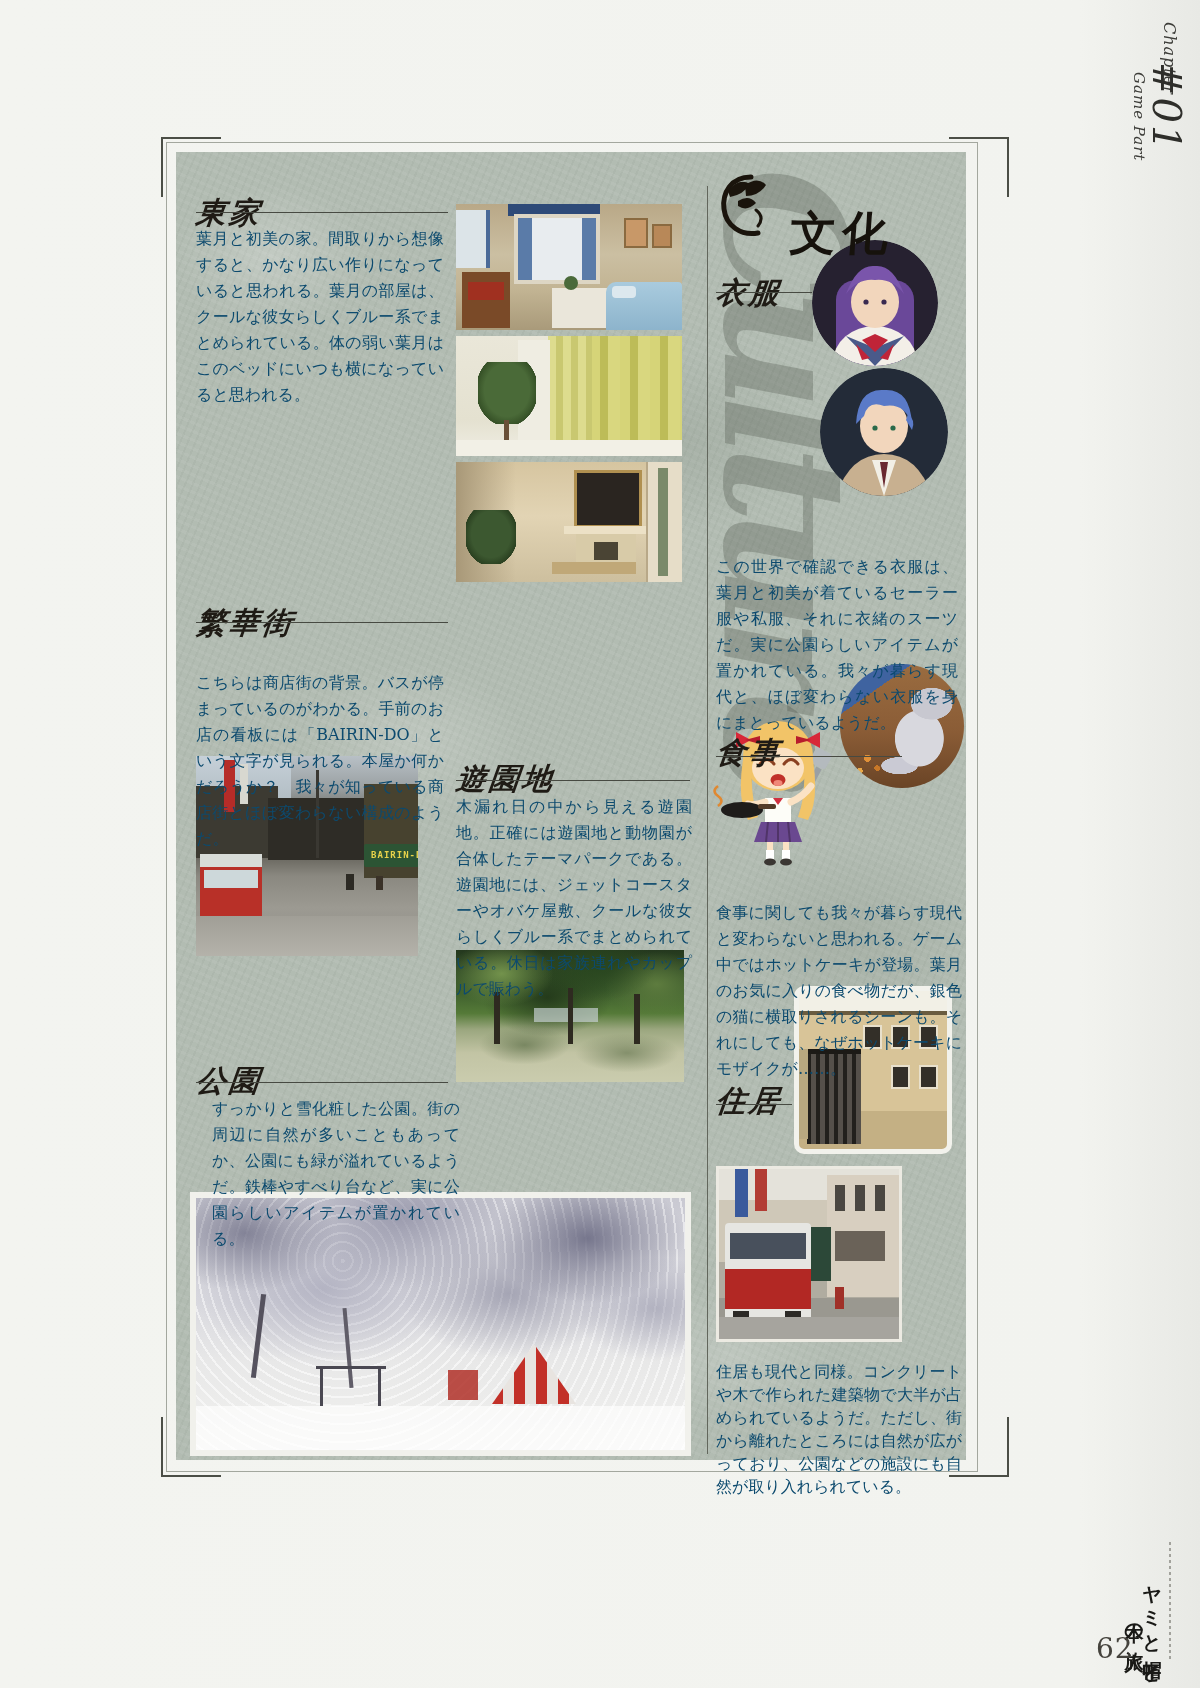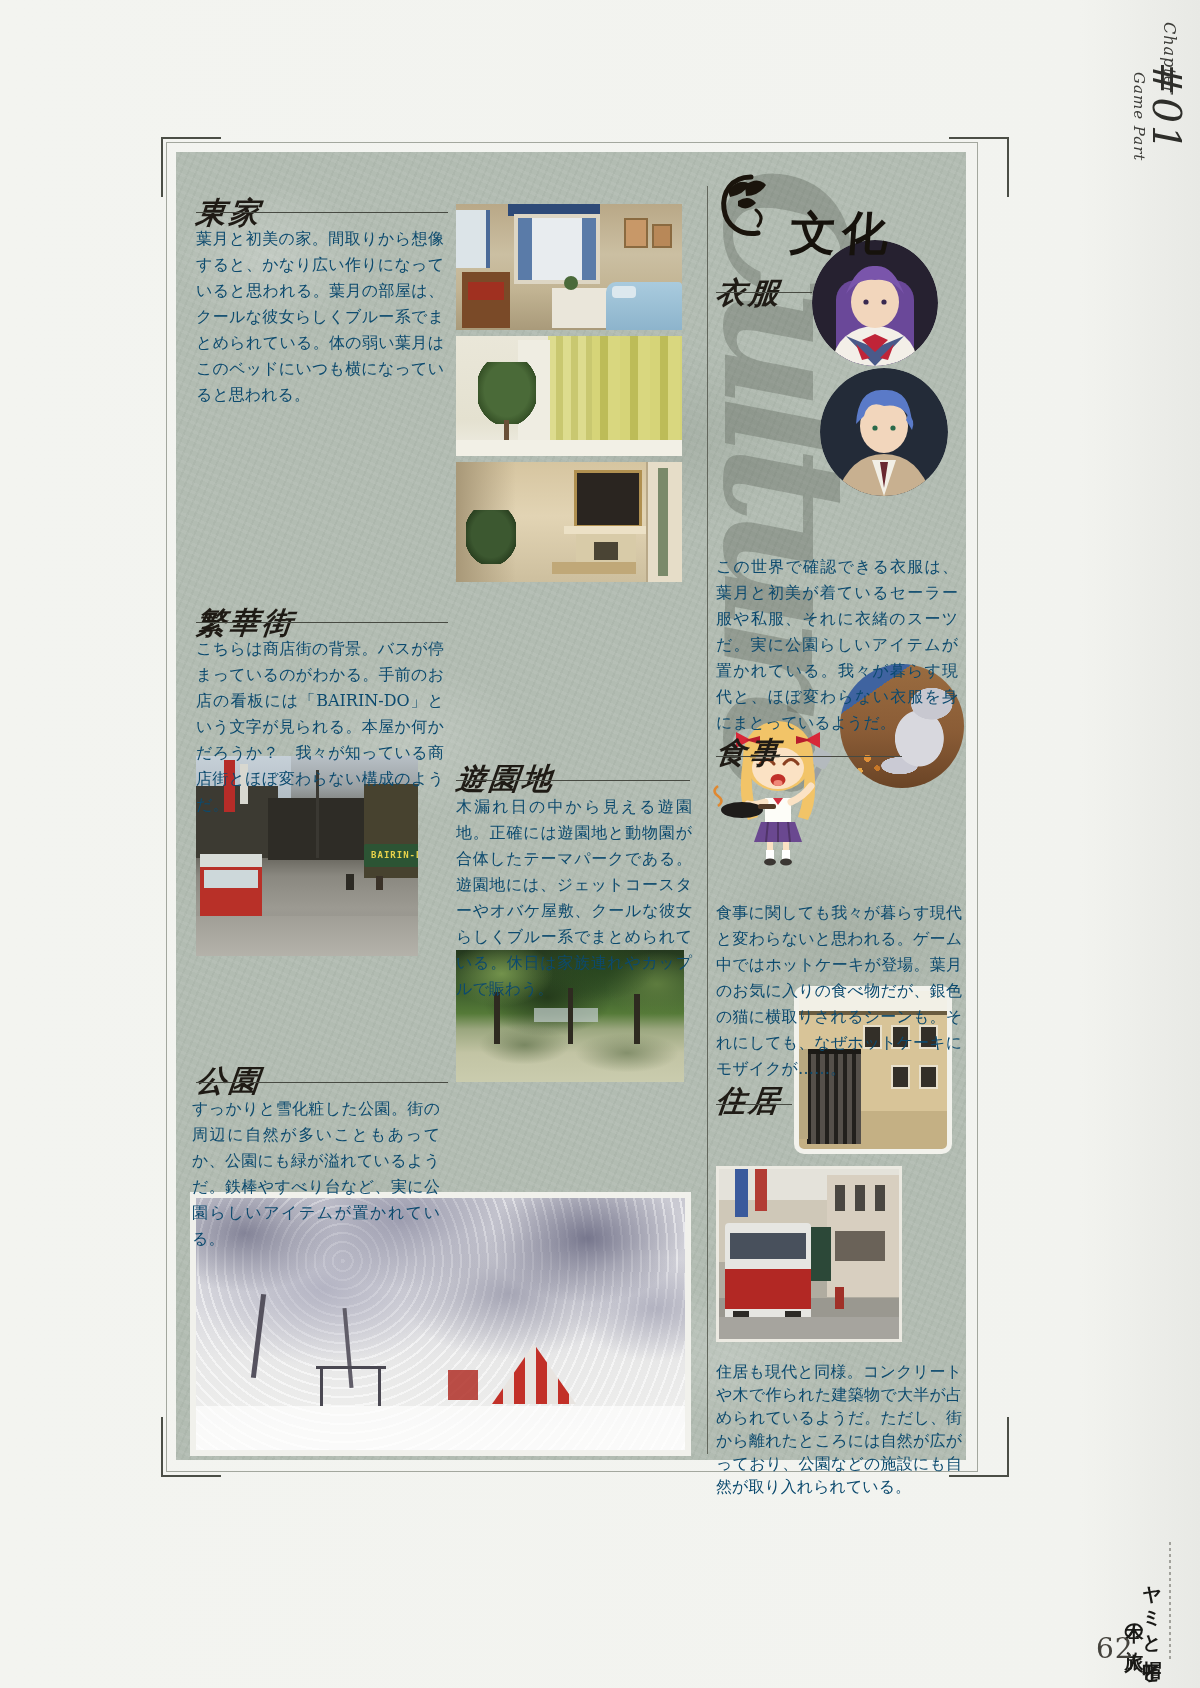--- a/index.html
+++ b/index.html
@@ -76,21 +76,21 @@
 <div class="abs panel"></div>
 <div class="abs divider"></div>
 <div class="abs watermark">Culture</div>
 
 <h2 class="abs sec-title" style="left:196px;top:168px;">東家</h2>
 <div class="abs rule" style="left:196px;top:212px;width:252px;"></div>
 <p class="abs body-text" style="left:196px;top:210px;width:248px;">葉月と初美の家。間取りから想像すると、かなり広い作りになっていると思われる。葉月の部屋は、クールな彼女らしくブルー系でまとめられている。体の弱い葉月はこのベッドにいつも横になっていると思われる。</p>
 
 <h2 class="abs sec-title" style="left:196px;top:578px;">繁華街</h2>
 <div class="abs rule" style="left:196px;top:622px;width:252px;"></div>
-<p class="abs body-text" style="left:196px;top:620px;width:248px;">こちらは商店街の背景。バスが停まっているのがわかる。手前のお店の看板には「BAIRIN-DO」という文字が見られる。本屋か何かだろうか？　我々が知っている商店街とほぼ変わらない構成のようだ。</p>
+<p class="abs body-text" style="left:196px;top:654px;width:248px;">こちらは商店街の背景。バスが停まっているのがわかる。手前のお店の看板には「BAIRIN-DO」という文字が見られる。本屋か何かだろうか？　我々が知っている商店街とほぼ変わらない構成のようだ。</p>
 
 <div class="abs photo" style="left:196px;top:756px;width:222px;height:200px;background:linear-gradient(180deg,#b8c0c6 0%,#9aa0a2 16%,#6a6a62 30%,#56544c 45%,#8a8880 60%,#9c9a92 76%,#8e8c86 100%);">
   <span class="ph" style="left:0;top:0;width:95px;height:62px;background:linear-gradient(180deg,#c6d0d8,#aab6bc);"></span>
   <span class="ph" style="left:0;top:30px;width:82px;height:72px;background:#3c3a32;"></span>
   <span class="ph" style="left:72px;top:42px;width:100px;height:62px;background:#2e2c26;"></span>
   <span class="ph" style="left:168px;top:28px;width:78px;height:94px;background:#47422f;"></span>
   <span class="ph" style="left:28px;top:4px;width:11px;height:52px;background:#b62c28;"></span>
   <span class="ph" style="left:44px;top:8px;width:8px;height:40px;background:#d8d8d0;"></span>
   <span class="ph" style="left:120px;top:14px;width:3px;height:88px;background:#3a3832;"></span>
   <span class="ph" style="left:168px;top:88px;width:72px;height:23px;background:#2c5434;border-radius:2px;">
@@ -100,21 +100,21 @@
     <span class="ph" style="left:0;top:0;width:62px;height:13px;background:#d8dcd8;"></span>
     <span class="ph" style="left:4px;top:16px;width:54px;height:18px;background:#cdd8da;"></span>
   </span>
   <span class="ph" style="left:0;top:160px;width:246px;height:40px;background:linear-gradient(180deg,#a09e96,#b4b2aa);"></span>
   <span class="ph" style="left:150px;top:118px;width:8px;height:16px;background:#2c2a24;"></span>
   <span class="ph" style="left:180px;top:120px;width:7px;height:14px;background:#3a3228;"></span>
 </div>
 
 <h2 class="abs sec-title" style="left:196px;top:1036px;">公園</h2>
 <div class="abs rule" style="left:196px;top:1082px;width:252px;"></div>
-<p class="abs body-text" style="left:192px;top:1080px;width:248px;">すっかりと雪化粧した公園。街の周辺に自然が多いこともあってか、公園にも緑が溢れているようだ。鉄棒やすべり台など、実に公園らしいアイテムが置かれている。</p>
+<p class="abs body-text" style="left:212px;top:1080px;width:248px;">すっかりと雪化粧した公園。街の周辺に自然が多いこともあってか、公園にも緑が溢れているようだ。鉄棒やすべり台など、実に公園らしいアイテムが置かれている。</p>
 
 <div class="abs photo" style="left:190px;top:1192px;width:489px;height:252px;border:6px solid #f1f1ec;
   background-color:#e6e6e8;
   background-image:
     radial-gradient(ellipse 140px 90px at 10% 14%,rgba(118,118,140,.85),transparent 65%),
     radial-gradient(ellipse 180px 110px at 42% 8%,rgba(148,148,168,.85),transparent 65%),
     radial-gradient(ellipse 150px 100px at 80% 16%,rgba(108,108,132,.9),transparent 65%),
     radial-gradient(ellipse 200px 120px at 26% 36%,rgba(168,168,186,.75),transparent 65%),
     radial-gradient(ellipse 170px 100px at 64% 38%,rgba(138,138,158,.65),transparent 65%),
     radial-gradient(ellipse 130px 80px at 94% 44%,rgba(150,150,170,.6),transparent 65%),

